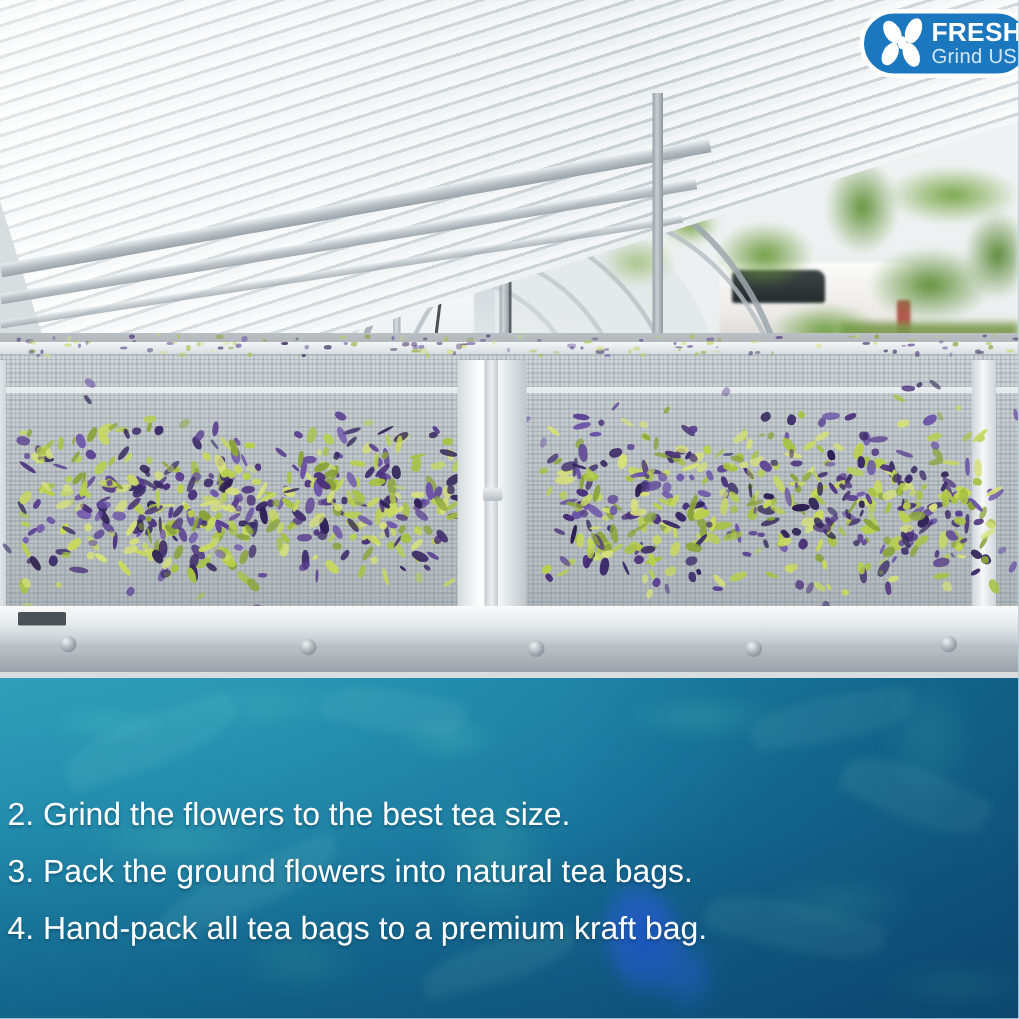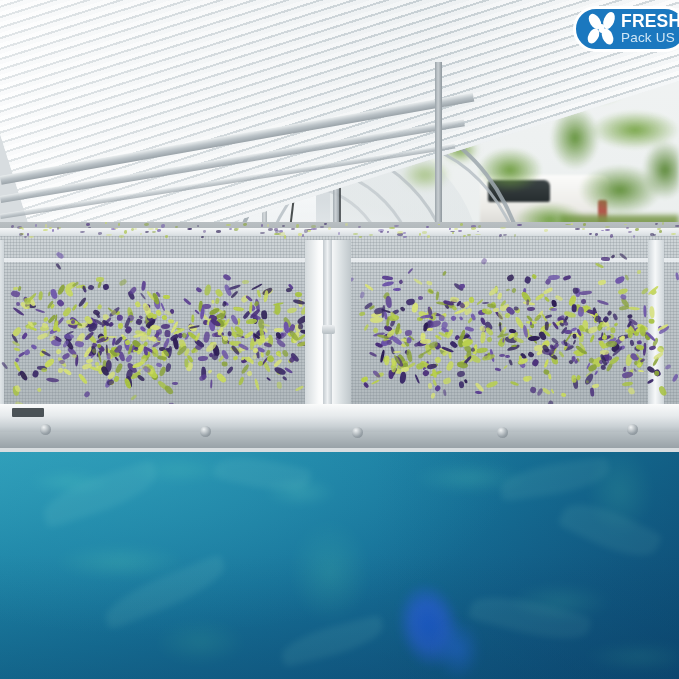--- a/index.html
+++ b/index.html
@@ -1466,34 +1466,37 @@
       <rect x="1.5" y="1.5" width="112" height="43" rx="21.5" ry="21.5" fill="#1b78bf" stroke="#ffffff" stroke-width="3"></rect>
       <g fill="#ffffff">
         <ellipse cx="22" cy="15.5" rx="5.2" ry="8.4" transform="rotate(-32 22 15.5)"></ellipse>
         <ellipse cx="36" cy="14.5" rx="5.2" ry="8.8" transform="rotate(22 36 14.5)"></ellipse>
         <ellipse cx="20.5" cy="30" rx="5.0" ry="8.0" transform="rotate(28 20.5 30)"></ellipse>
         <ellipse cx="34.5" cy="30.5" rx="5.2" ry="8.4" transform="rotate(-24 34.5 30.5)"></ellipse>
         <ellipse cx="28.5" cy="22.5" rx="3.0" ry="4.4"></ellipse>
       </g>
     </svg>
     <div style="position:absolute;left:48px;top:6px;font-family:'Liberation Sans',sans-serif;font-size:17.5px;font-weight:bold;color:#ffffff;letter-spacing:.2px;line-height:18px;">FRESH</div>
-    <div style="position:absolute;left:48px;top:24px;font-family:'Liberation Sans',sans-serif;font-size:13.5px;color:#cfe6f6;letter-spacing:.2px;line-height:15px;">Pack US</div>
+    <div style="position:absolute;left:48px;top:24px;font-family:'Liberation Sans',sans-serif;font-size:13.5px;color:#cfe6f6;letter-spacing:.2px;line-height:15px;">Grind US</div>
   </div>
 
   <div class="panel">
     <div class="panel-botanical"></div>
     <div class="panel-leaf" style="left:40px;top:25px;width:120px;height:34px;transform:rotate(-18deg);"></div>
     <div class="panel-leaf" style="left:215px;top:8px;width:95px;height:28px;transform:rotate(12deg);"></div>
     <div class="panel-leaf" style="left:500px;top:12px;width:110px;height:30px;transform:rotate(-8deg);"></div>
     <div class="panel-leaf" style="left:560px;top:60px;width:100px;height:36px;transform:rotate(26deg);"></div>
     <div class="panel-leaf" style="left:100px;top:125px;width:130px;height:30px;transform:rotate(-22deg);"></div>
     <div class="panel-leaf" style="left:470px;top:150px;width:120px;height:32px;transform:rotate(15deg);"></div>
     <div class="panel-leaf" style="left:280px;top:175px;width:105px;height:28px;transform:rotate(-14deg);"></div>
     <div class="panel-bloom"></div>
     <div class="panel-bloom2"></div>
     <div class="panel-vignette"></div>
 
     <div class="panel-content">
       <ul class="steps" id="steps-list">
+          <li>2. Grind the flowers to the best tea size.</li>
+          <li>3. Pack the ground flowers into natural tea bags.</li>
+          <li>4. Hand-pack all tea bags to a premium kraft bag.</li>
         </ul>
     </div>
   </div>
 </div>
 
 </body></html>

